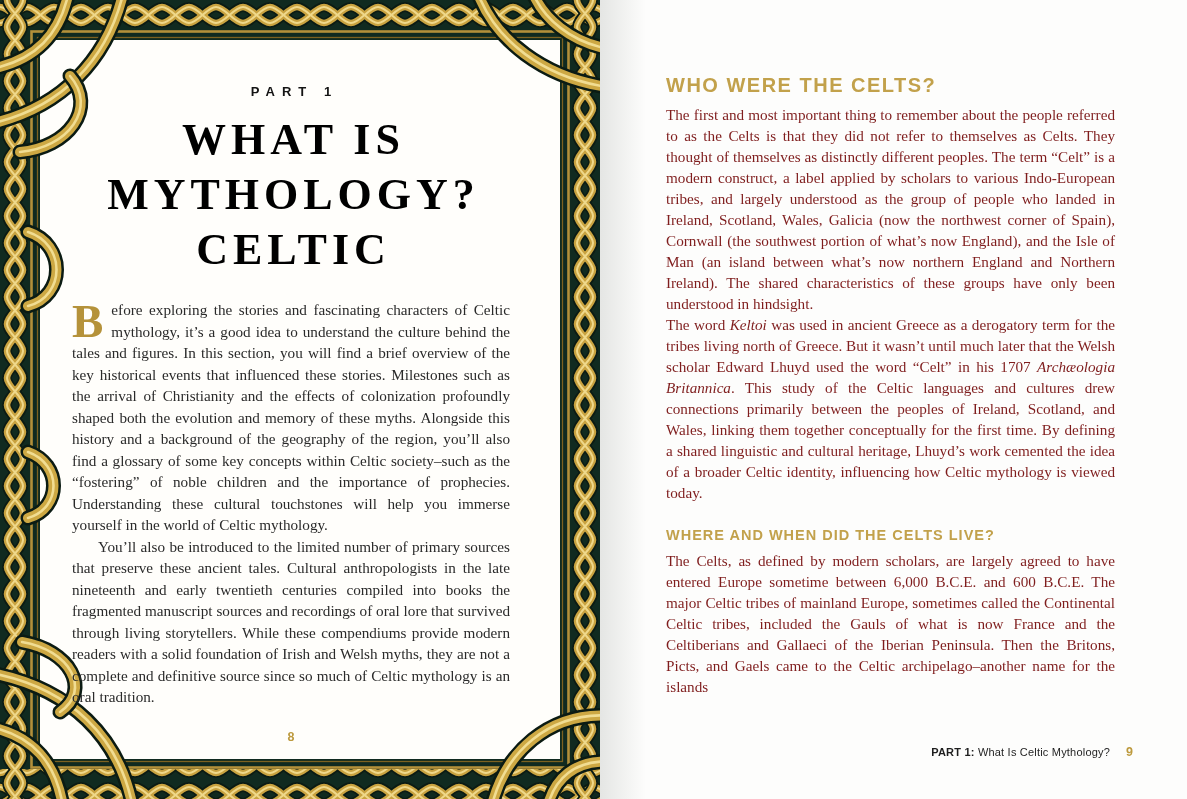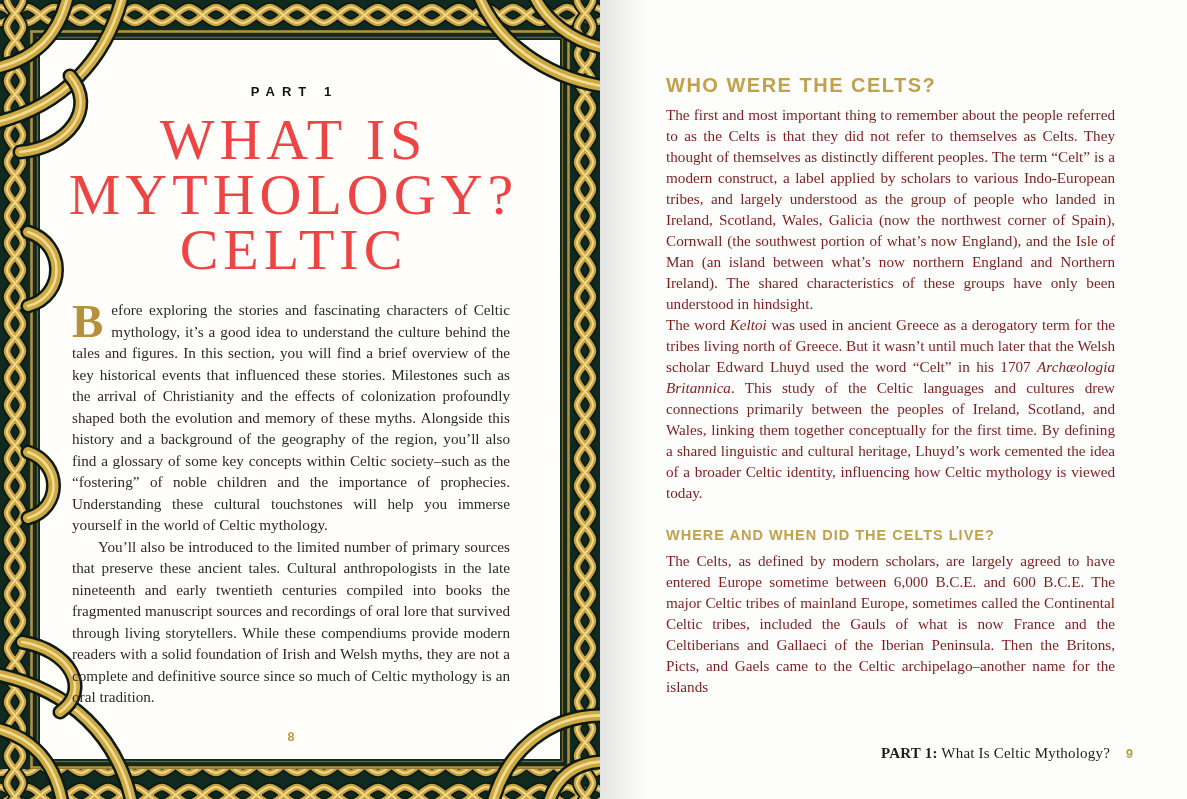--- a/index.html
+++ b/index.html
@@ -22,22 +22,22 @@
   .frame-inner{fill:none;stroke:#7c6120;stroke-width:1.3;}
 
   .left-content{position:absolute;left:72px;top:0;width:438px;height:792px;}
   .kicker{
     position:absolute;top:84px;left:0;right:0;text-align:center;
     font-family:"Liberation Sans",sans-serif;font-weight:bold;
     font-size:13px;letter-spacing:7px;color:#141414;text-indent:7px;
   }
   .part-title{
     position:absolute;top:112px;left:-20px;right:-20px;text-align:center;
-    font-family:"Liberation Serif",serif;font-weight:normal;
-    font-size:58px;line-height:55px;letter-spacing:5px;color:#ef4444;text-indent:5px;
+    font-family:"Liberation Serif",serif;font-weight:bold;
+    font-size:44px;line-height:55px;letter-spacing:5px;color:#000000;text-indent:5px;
   }
   .bodycopy{position:absolute;top:299px;left:0;width:438px;
     font-size:15.2px;line-height:21.5px;text-align:justify;color:#2a2a2a;}
   .bodycopy p{margin:0;}
   .bodycopy p.indent{text-indent:26px;}
   .dropcap{
     float:left;font-size:47px;line-height:38px;padding:3px 8px 0 0;
     color:#b5923a;font-weight:bold;
   }
   .page-num{font-family:"Liberation Sans",sans-serif;font-weight:bold;color:#bd9a3e;}
@@ -56,21 +56,21 @@
   }
   .sec-heading-sm{
     margin:24px 0 7px 0;font-family:"Liberation Sans",sans-serif;font-weight:bold;
     font-size:14.5px;letter-spacing:1px;color:#c2a14b;
   }
   .rp-content p{margin:0;font-size:15.2px;line-height:21px;text-align:justify;color:#7f1d1d;}
   .rp-content em{font-style:italic;}
   .rp-footer{
     position:absolute;top:745px;right:72px;display:flex;align-items:baseline;gap:16px;
   }
-  .footer-label{font-family:Liberation Serif, serif;font-size:15px;color:#1e1e1e;letter-spacing:0.2px;}
+  .footer-label{font-family:Liberation Sans, sans-serif;font-size:11px;color:#1e1e1e;letter-spacing:0.2px;}
   .footer-label b{font-weight:bold;}
   .right-folio{font-size:12.5px;}
 </style>
 </head>
 <body>
 
 <div class="spread">
 
   <div class="left-page">
     <svg class="border-art" viewBox="0 0 600 799" aria-hidden="true">

